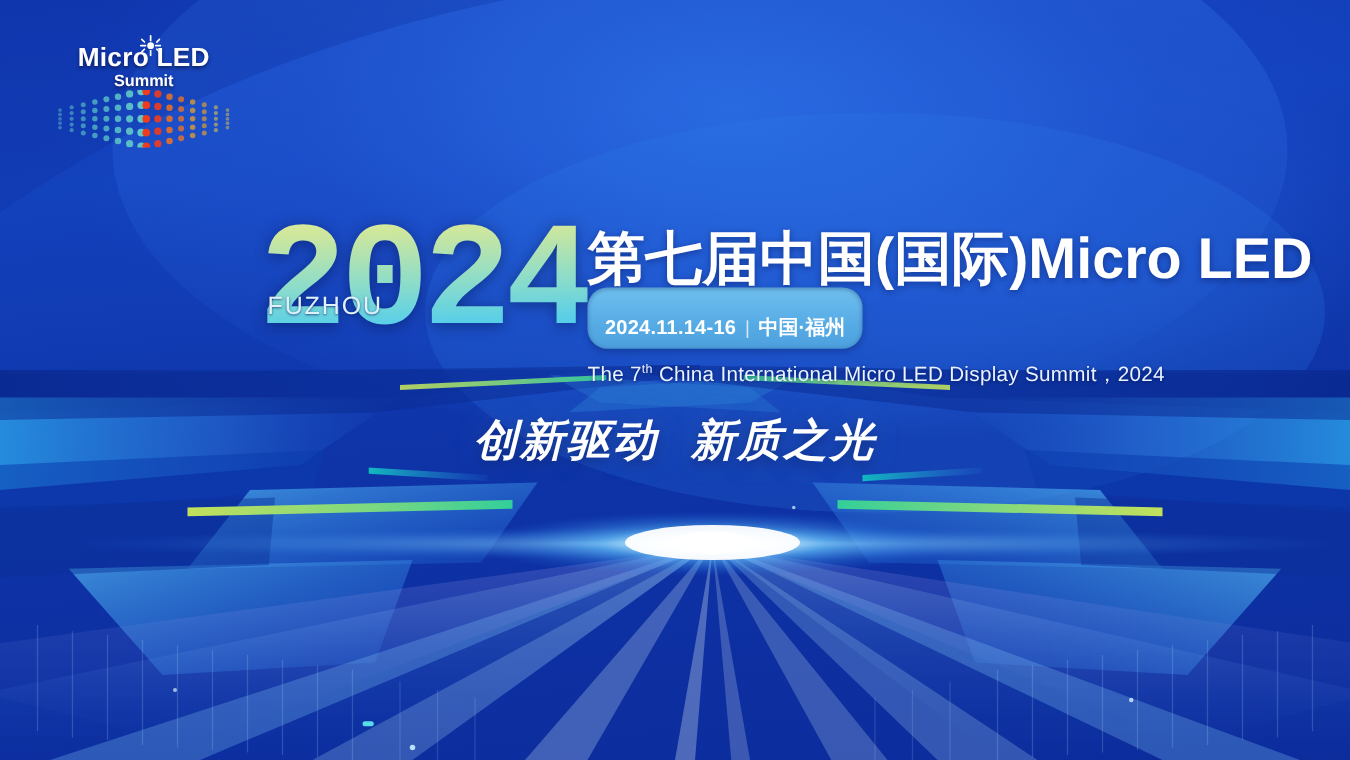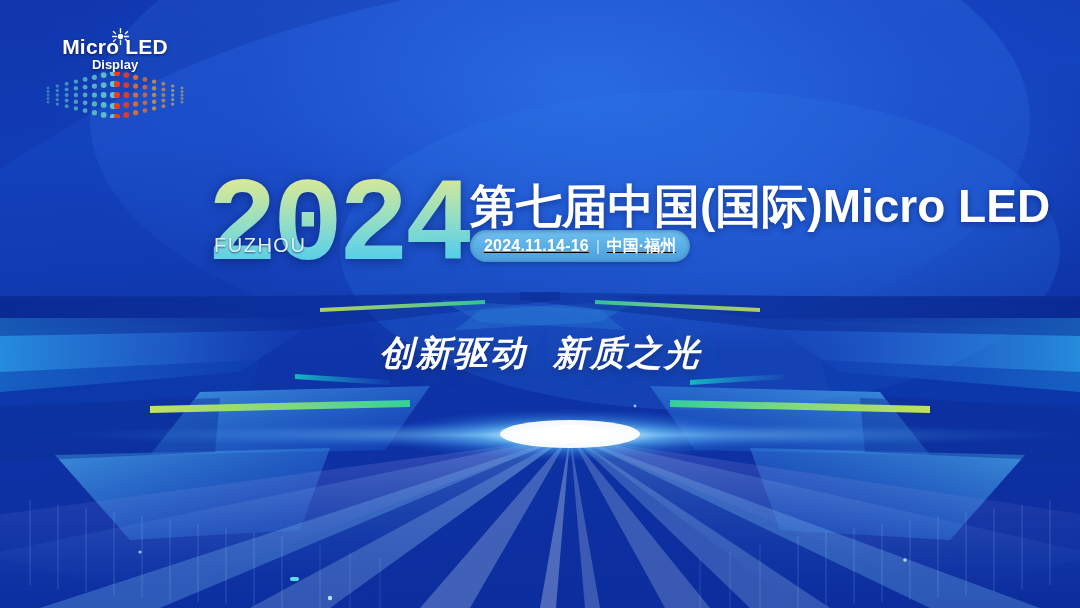--- a/index.html
+++ b/index.html
@@ -63,23 +63,22 @@
   }
   #title-row2{display:flex;align-items:center;gap:13px;margin-top:2px;}
   #title-line2{
     color:#ffffff;font-weight:bold;font-size:38px;line-height:44px;
     white-space:nowrap;text-shadow:0 2px 6px rgba(0,12,70,.45);
     font-family:"Liberation Sans","DejaVu Sans",sans-serif;
   }
   #date-badge{
     display:inline-flex;align-items:flex-end;gap:7px;
     background:linear-gradient(180deg,#6fc0ef 0%,#59ade6 55%,#4c9fdd 100%);
-    border-radius:16px;padding:5px 14px 6px 14px;height:21px;
+    border-radius:16px;padding:22px 14px 6px 14px;height:21px;
     box-shadow:0 1px 4px rgba(0,15,70,.35) inset, 0 2px 5px rgba(0,10,60,.25);
-    text-decoration:underline;
   }
   #date-badge .d-date{color:#ffffff;font-weight:bold;font-size:16px;line-height:21px;letter-spacing:.2px;}
   #date-badge .d-sep{color:#eaf6ff;font-weight:normal;font-size:15px;line-height:21px;opacity:.85;}
   #date-badge .d-loc{color:#ffffff;font-weight:bold;font-size:16px;line-height:21px;}
   #title-en{
     margin-top:7px;color:#e9f2ff;font-size:16.5px;line-height:20px;
     letter-spacing:.25px;white-space:nowrap;font-weight:normal;
     text-shadow:0 1px 3px rgba(0,12,70,.5);
     font-family:"Liberation Sans","DejaVu Sans",sans-serif;
   }
@@ -266,21 +265,21 @@
         <rect x="0" y="9.2" width="6" height="1.6" rx=".7"></rect>
         <rect x="14" y="9.2" width="6" height="1.6" rx=".7"></rect>
         <rect x="2.2" y="2.9" width="1.5" height="5" rx=".7" transform="rotate(-45 2.9 5.4)"></rect>
         <rect x="16.3" y="12.1" width="1.5" height="5" rx=".7" transform="rotate(-45 17 14.6)"></rect>
         <rect x="16.3" y="2.9" width="1.5" height="5" rx=".7" transform="rotate(45 17 5.4)"></rect>
         <rect x="2.2" y="12.1" width="1.5" height="5" rx=".7" transform="rotate(45 2.9 14.6)"></rect>
       </g>
     </svg>
 
     <div class="logo-wordmark">Micro LED</div>
-    <div class="logo-sub">Display</div>
+    <div class="logo-sub">Summit</div>
 
     <svg style="position:absolute;left:0;top:58px;width:150px;height:46px;" viewBox="0 0 150 46">
       <g id="dots-left">
           <circle cx="8.0" cy="16.0" rx="1.5" r="1.5" fill="#5fc8c8" opacity="0.45"></circle>
           <circle cx="8.0" cy="19.5" rx="1.5" r="1.5" fill="#5fc8c8" opacity="0.45"></circle>
           <circle cx="8.0" cy="23.0" rx="1.5" r="1.5" fill="#5fc8c8" opacity="0.45"></circle>
           <circle cx="8.0" cy="26.5" rx="1.5" r="1.5" fill="#5fc8c8" opacity="0.45"></circle>
           <circle cx="8.0" cy="30.0" rx="1.5" r="1.5" fill="#5fc8c8" opacity="0.45"></circle>
           <circle cx="17.3" cy="13.9" rx="1.7285714285714286" r="1.7" fill="#5fc8c8" opacity="0.53"></circle>
           <circle cx="17.3" cy="18.4" rx="1.7285714285714286" r="1.7" fill="#5fc8c8" opacity="0.53"></circle>
@@ -370,19 +369,22 @@
 
   <div id="title-block">
     <div id="title-line1">第七届中国(国际)Micro LED</div>
     <div id="title-row2">
       <div id="date-badge">
         <span class="d-date">2024.11.14-16</span>
         <span class="d-sep">|</span>
         <span class="d-loc">中国·福州</span>
       </div>
     </div>
+    <div id="title-en">
+      <span>The 7</span><sup>th</sup><span> China International Micro LED Display Summit，2024</span>
+    </div>
   </div>
 
   <div id="slogan">
     <span>创新驱动</span><span class="gap"></span><span>新质之光</span>
   </div>
 
 </div>
 
 </body></html>

